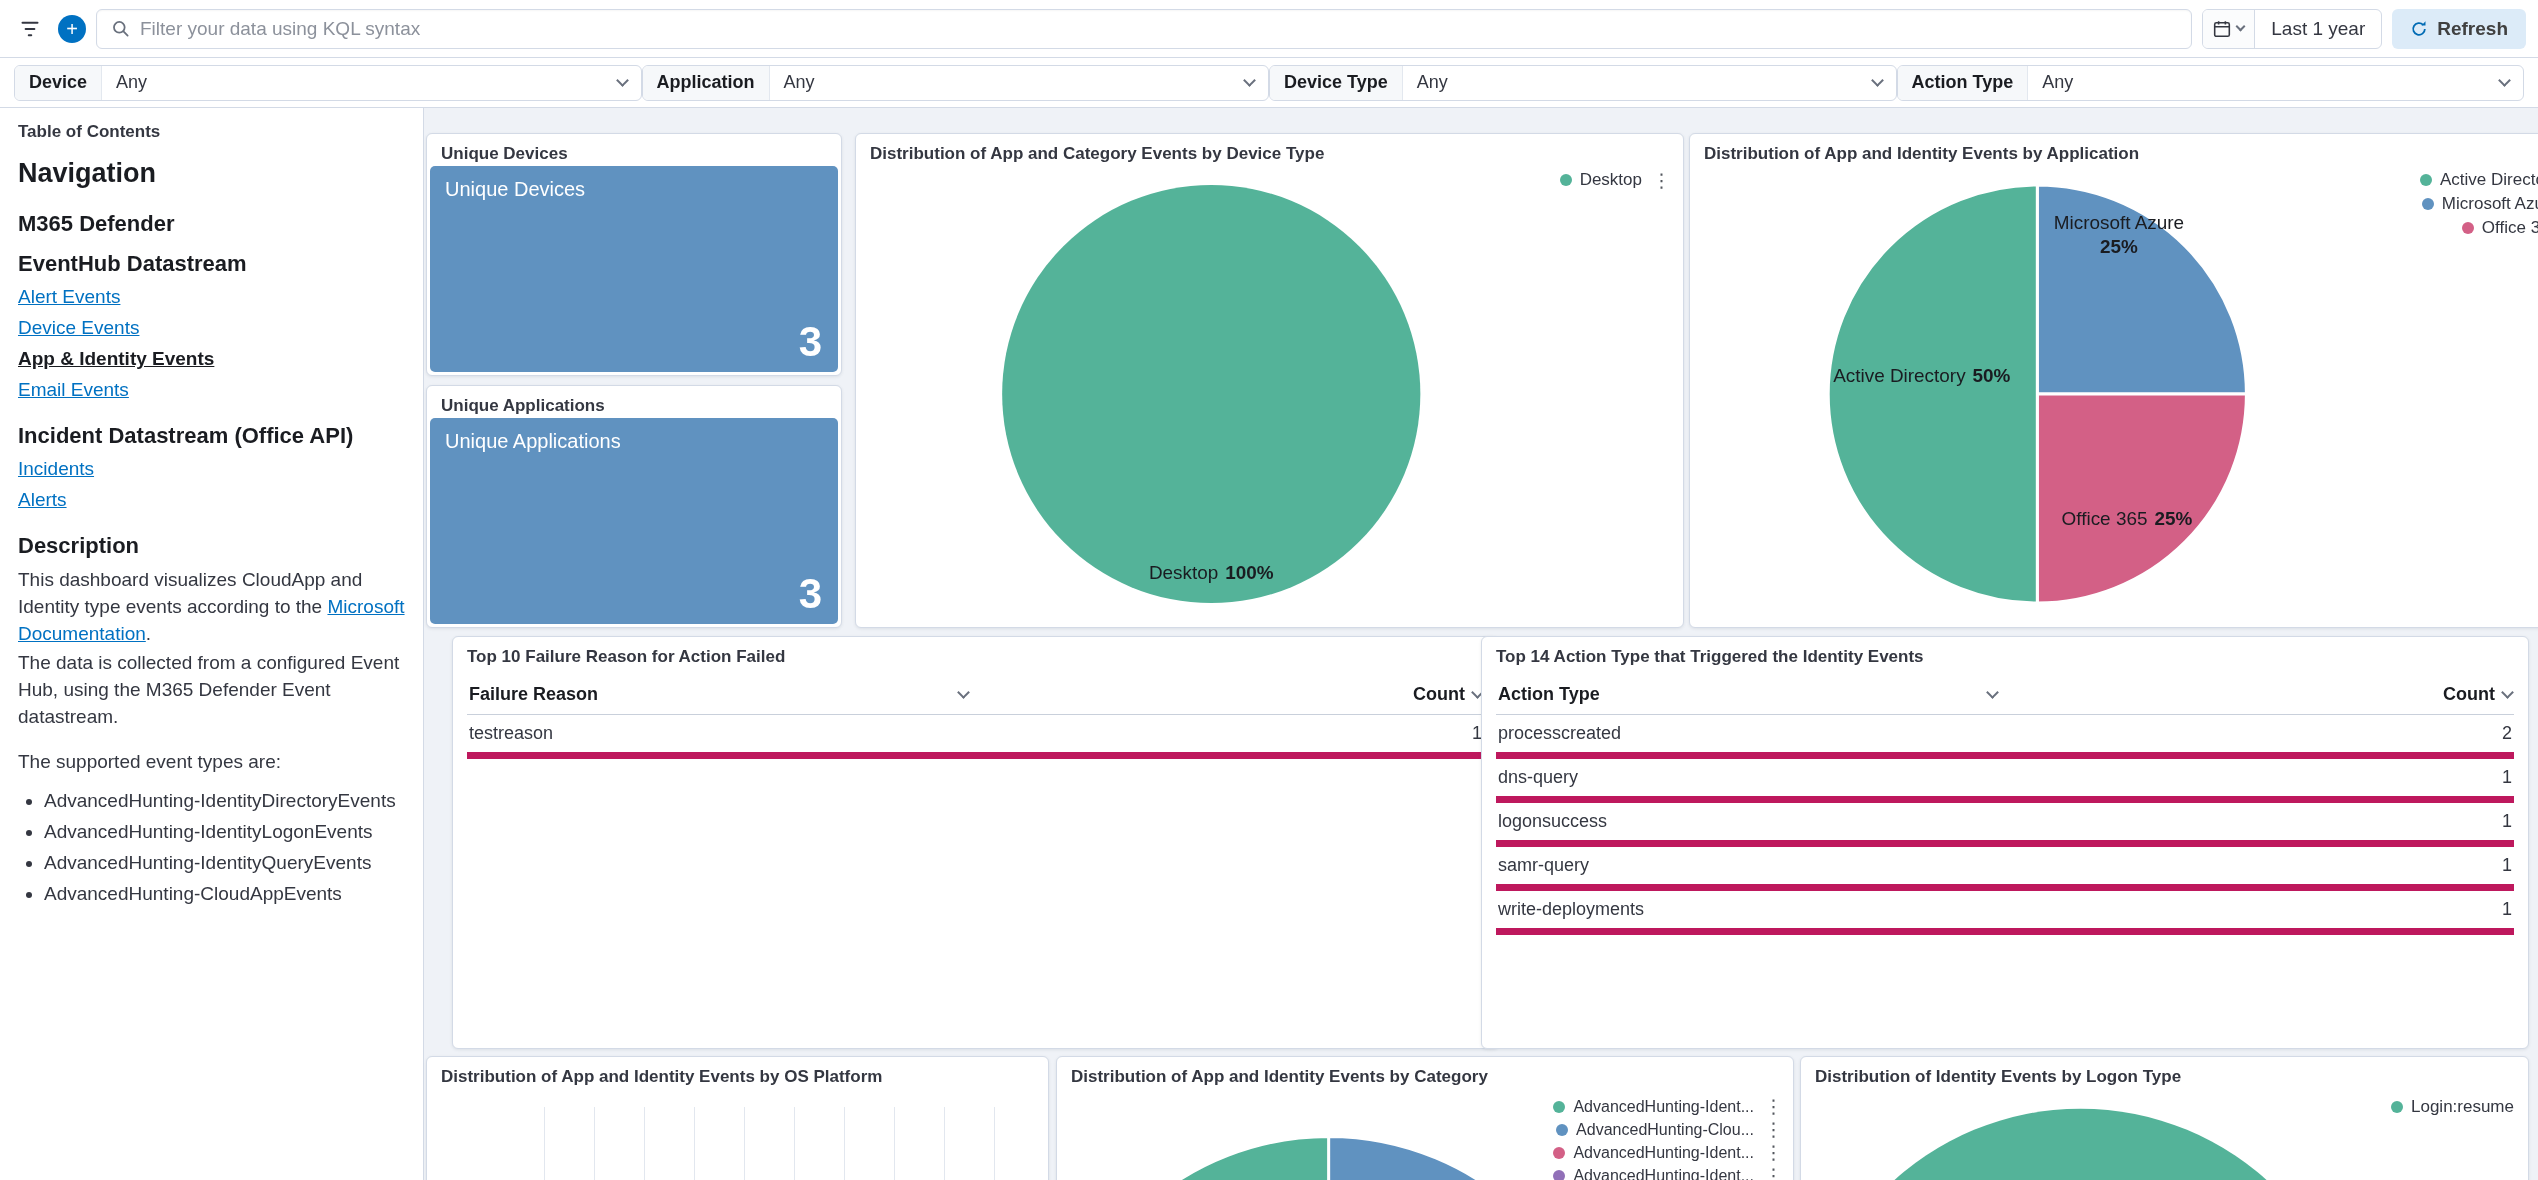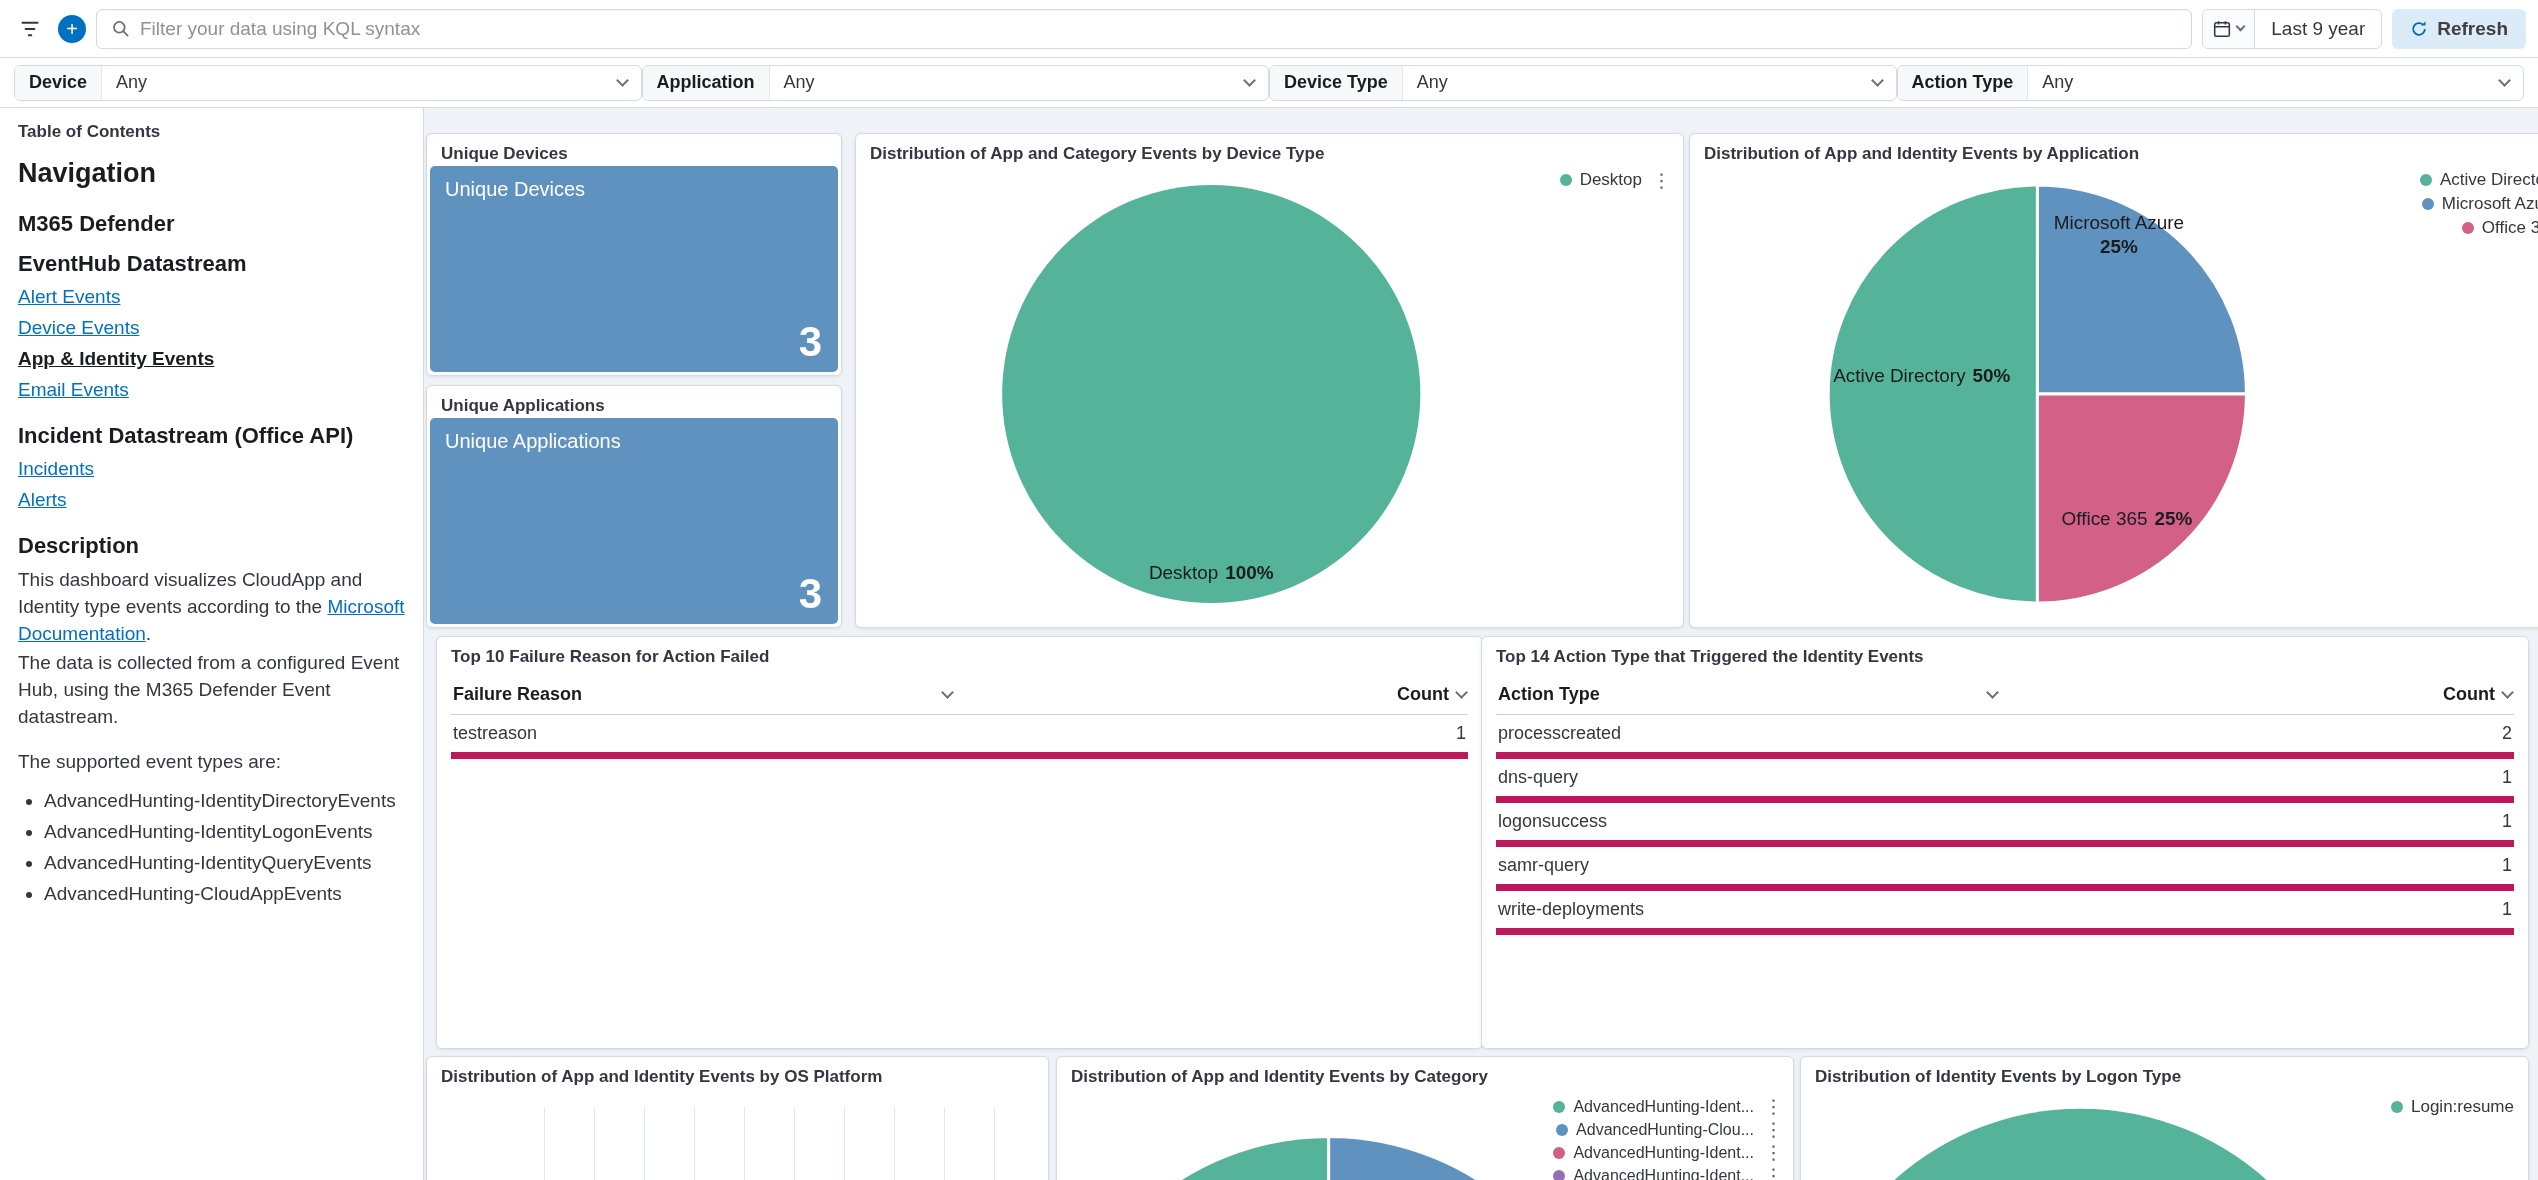--- a/index.html
+++ b/index.html
@@ -56,21 +56,21 @@
   .toc li { font-size: 19px; margin: 9px 0; }
 
   
   .panel { position: absolute; background: #fff; border: 1px solid #D3DAE6; border-radius: 6px; box-shadow: 0 1px 3px rgba(86,96,115,.12); overflow: hidden; }
   .panel-title { padding: 10px 14px 4px; font-size: 17px; font-weight: 600; color: #343741; white-space: nowrap; }
 
   #p-ud  { left: 426px;  top: 25px;  width: 416px;  height: 243px; }
   #p-ua  { left: 426px;  top: 277px; width: 416px;  height: 243px; }
   #p-dt  { left: 855px;  top: 25px;  width: 829px;  height: 495px; }
   #p-app { left: 1689px; top: 25px;  width: 912px;  height: 495px; }
-  #p-fail{ left: 436px;  top: 528px; width: 1047px; height: 413px; }
+  #p-fail{ left: 452px;  top: 528px; width: 1047px; height: 413px; }
   #p-act { left: 1481px; top: 528px; width: 1048px; height: 413px; }
   #p-os  { left: 426px;  top: 948px; width: 623px;  height: 320px; }
   #p-cat { left: 1056px; top: 948px; width: 738px;  height: 320px; }
   #p-logon{ left: 1800px; top: 948px; width: 729px; height: 320px; }
 
   
   .metric { position: absolute; left: 3px; right: 3px; top: 32px; bottom: 3px; border-radius: 5px; }
   .metric .mlabel { position: absolute; top: 12px; left: 15px; font-size: 20px; color: #fff; }
   .metric .mvalue { position: absolute; bottom: 6px; right: 16px; font-size: 42px; font-weight: 600; color: #fff; }
 
@@ -117,21 +117,21 @@
   </div>
   <div class="datepicker">
     <button class="calbtn">
       <svg width="18" height="18" viewBox="0 0 16 16">
           <rect x="1.5" y="2.5" width="13" height="12" rx="1.5" fill="none" stroke="#343741" stroke-width="1.4"></rect>
           <path d="M1.5 6h13" stroke="#343741" stroke-width="1.4"></path>
           <path d="M5 1v3M11 1v3" stroke="#343741" stroke-width="1.4"></path>
         </svg>
       <span class="chev sm"></span>
     </button>
-    <div class="range">Last 9 year</div>
+    <div class="range">Last 1 year</div>
   </div>
   <button class="refresh">
     <svg width="18" height="18" viewBox="0 0 16 16" fill="none">
         <path d="M13.2 8a5.2 5.2 0 1 1-1.5-3.7" stroke="#006BB4" stroke-width="1.6"></path>
         <path d="M13.8 1.2v3.6h-3.6z" fill="#006BB4"></path>
       </svg>
     <span>Refresh</span>
   </button>
 </header>
 

